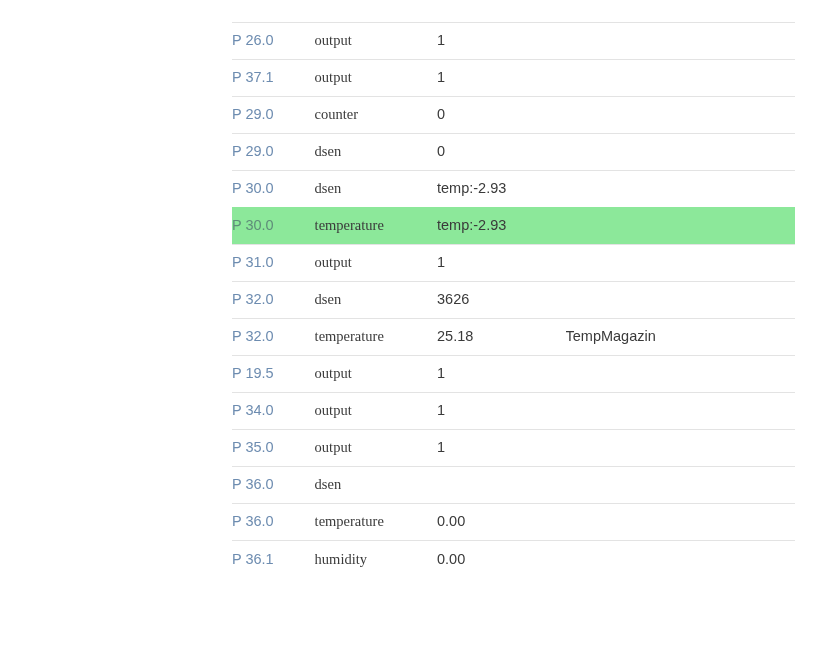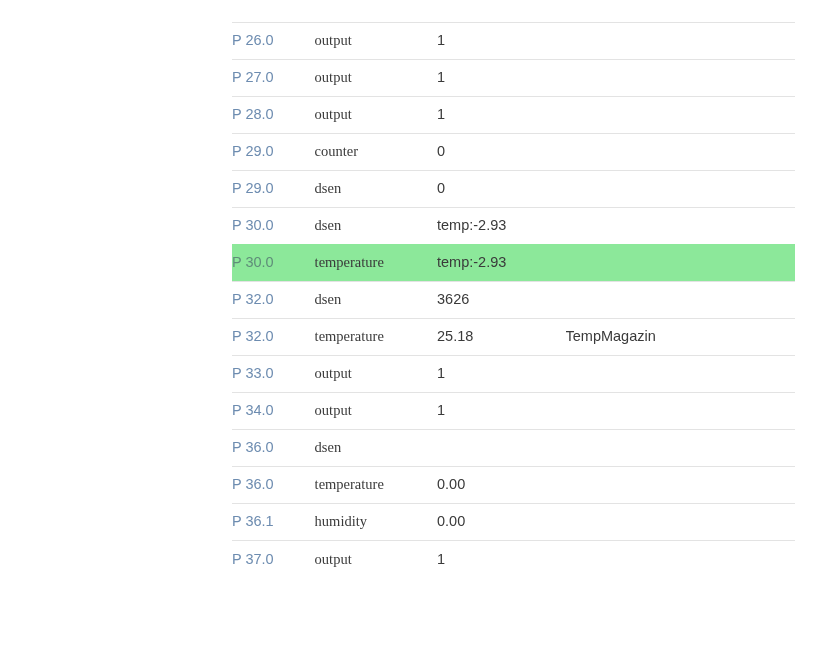--- a/index.html
+++ b/index.html
@@ -91,27 +91,21 @@
             <td class="col-value">1</td>
             <td class="col-extra"></td>
           </tr>
           <tr>
             <td class="col-task"><a class="task-link">P 26.0</a></td>
             <td class="col-name">output</td>
             <td class="col-value">1</td>
             <td class="col-extra"></td>
           </tr>
           <tr>
-            <td class="col-task"><a class="task-link">P 27.0</a></td>
-            <td class="col-name">output</td>
-            <td class="col-value">1</td>
-            <td class="col-extra"></td>
-          </tr>
-          <tr>
-            <td class="col-task"><a class="task-link">P 28.0</a></td>
+            <td class="col-task"><a class="task-link">P 37.1</a></td>
             <td class="col-name">output</td>
             <td class="col-value">1</td>
             <td class="col-extra"></td>
           </tr>
           <tr>
             <td class="col-task"><a class="task-link">P 29.0</a></td>
             <td class="col-name">counter</td>
             <td class="col-value">0</td>
             <td class="col-extra"></td>
           </tr>
@@ -127,39 +121,51 @@
             <td class="col-value">temp:-2.93</td>
             <td class="col-extra"></td>
           </tr>
           <tr class="row-highlight">
             <td class="col-task"><a class="task-link">P 30.0</a></td>
             <td class="col-name">temperature</td>
             <td class="col-value">temp:-2.93</td>
             <td class="col-extra"></td>
           </tr>
           <tr>
+            <td class="col-task"><a class="task-link">P 31.0</a></td>
+            <td class="col-name">output</td>
+            <td class="col-value">1</td>
+            <td class="col-extra"></td>
+          </tr>
+          <tr>
             <td class="col-task"><a class="task-link">P 32.0</a></td>
             <td class="col-name">dsen</td>
             <td class="col-value">3626</td>
             <td class="col-extra"></td>
           </tr>
           <tr>
             <td class="col-task"><a class="task-link">P 32.0</a></td>
             <td class="col-name">temperature</td>
             <td class="col-value">25.18</td>
             <td class="col-extra">TempMagazin</td>
           </tr>
           <tr>
-            <td class="col-task"><a class="task-link">P 33.0</a></td>
+            <td class="col-task"><a class="task-link">P 19.5</a></td>
             <td class="col-name">output</td>
             <td class="col-value">1</td>
             <td class="col-extra"></td>
           </tr>
           <tr>
             <td class="col-task"><a class="task-link">P 34.0</a></td>
+            <td class="col-name">output</td>
+            <td class="col-value">1</td>
+            <td class="col-extra"></td>
+          </tr>
+          <tr>
+            <td class="col-task"><a class="task-link">P 35.0</a></td>
             <td class="col-name">output</td>
             <td class="col-value">1</td>
             <td class="col-extra"></td>
           </tr>
           <tr>
             <td class="col-task"><a class="task-link">P 36.0</a></td>
             <td class="col-name">dsen</td>
             <td class="col-value"></td>
             <td class="col-extra"></td>
           </tr>
@@ -168,22 +174,16 @@
             <td class="col-name">temperature</td>
             <td class="col-value">0.00</td>
             <td class="col-extra"></td>
           </tr>
           <tr>
             <td class="col-task"><a class="task-link">P 36.1</a></td>
             <td class="col-name">humidity</td>
             <td class="col-value">0.00</td>
             <td class="col-extra"></td>
           </tr>
-          <tr>
-            <td class="col-task"><a class="task-link">P 37.0</a></td>
-            <td class="col-name">output</td>
-            <td class="col-value">1</td>
-            <td class="col-extra"></td>
-          </tr>
         </tbody>
     </table>
   </div>
 </div>
 
 </body></html>

